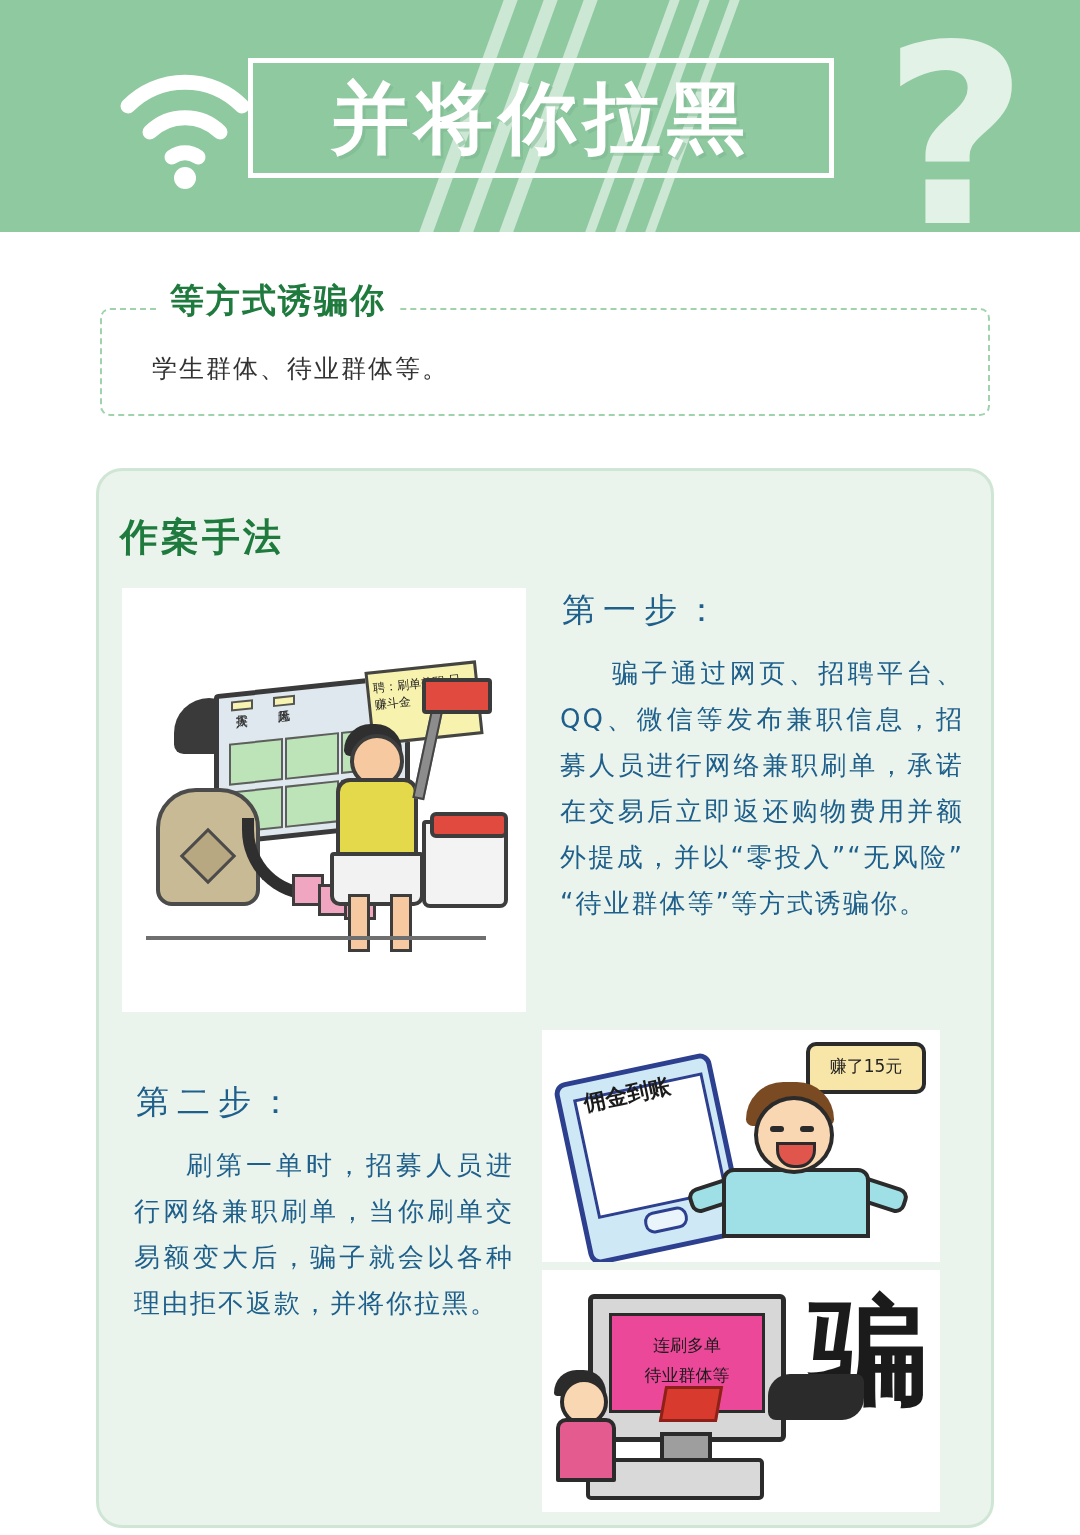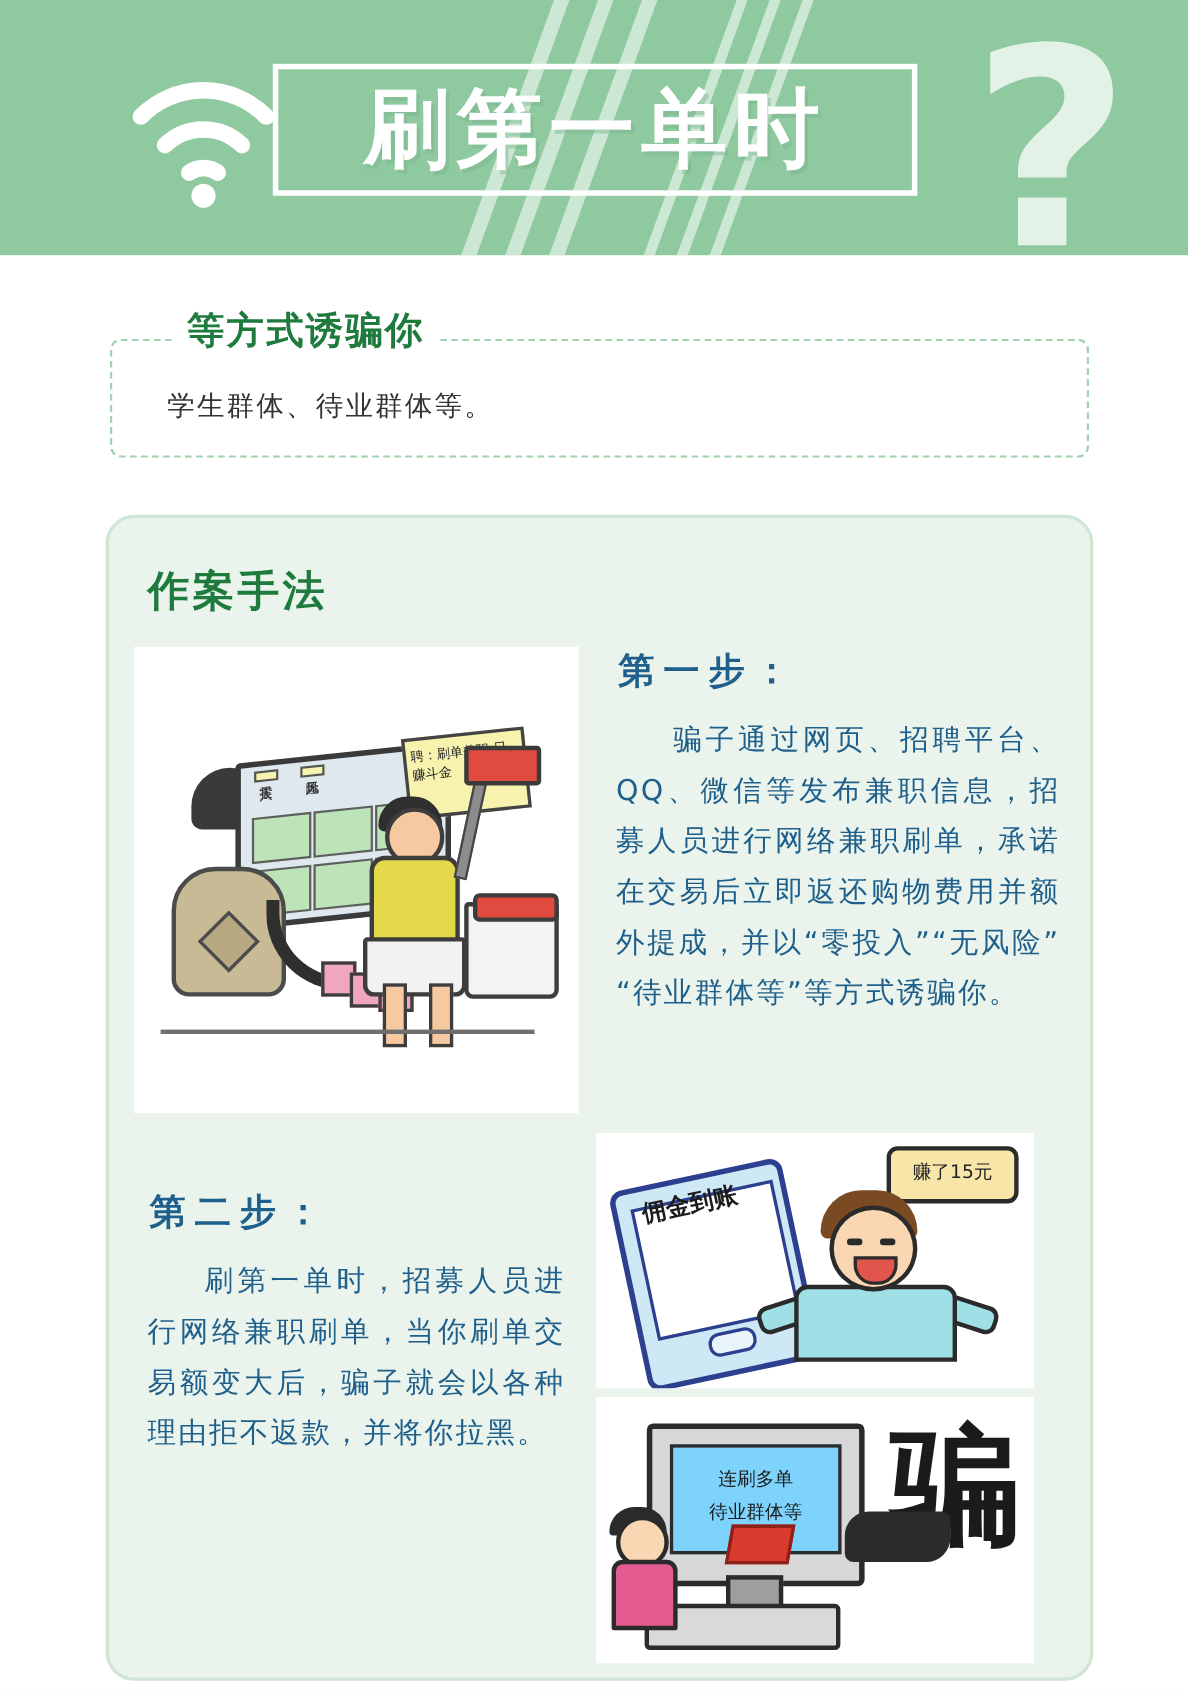--- a/index.html
+++ b/index.html
@@ -131,34 +131,34 @@
     top: 468px;
     width: 898px;
     height: 1060px;
     background: #eaf4ec;
     border: 3px solid #cfe6d5;
     border-radius: 26px;
     box-sizing: border-box;
   }
   .sec2-title {
     position: absolute;
-    left: 134px;
+    left: 120px;
     top: 512px;
     font-size: 38px;
     font-weight: bold;
     color: #1f7a3d;
     letter-spacing: 3px;
     font-family: "DejaVu Sans", sans-serif;
   }
 
   
   .step-label {
     position: absolute;
     font-size: 33px;
-    font-weight: bold;
+    font-weight: normal;
     color: #1f5f8b;
     letter-spacing: 8px;
     font-family: "DejaVu Sans", sans-serif;
   }
   #step1-label { left: 562px; top: 588px; }
   #step2-label { left: 136px; top: 1080px; }
 
   .step-text {
     position: absolute;
     font-size: 26px;
@@ -393,21 +393,21 @@
   
   .monitor {
     position: absolute; left: 46px; top: 24px;
     width: 188px; height: 138px;
     background: #d7d7d7; border: 5px solid #2b2b2b;
     border-radius: 6px;
   }
   .monitor-screen {
     position: absolute; left: 16px; top: 14px;
     width: 156px; height: 100px;
-    background: #7dd3fc; border: 3px solid #2b2b2b;
+    background: #ec4899; border: 3px solid #2b2b2b;
     font-size: 17px; line-height: 30px;
     color: #1b1b1b; text-align: center; padding-top: 14px;
     box-sizing: border-box;
     font-family: "DejaVu Sans", sans-serif;
   }
   .monitor-stand {
     position: absolute; left: 118px; top: 162px;
     width: 44px; height: 24px; background: #9e9e9e; border: 4px solid #2b2b2b;
   }
   .keyboard {
@@ -464,21 +464,21 @@
   <div class="q-mark">?</div>
 
   <svg class="wifi-icon" viewBox="0 0 130 130">
     <path d="M8,44 A80,80 0 0 1 122,44" fill="none" stroke="#ffffff" stroke-width="15" stroke-linecap="round"></path>
     <path d="M30,70 A50,50 0 0 1 100,70" fill="none" stroke="#ffffff" stroke-width="15" stroke-linecap="round"></path>
     <path d="M52,95 A22,22 0 0 1 78,95" fill="none" stroke="#ffffff" stroke-width="15" stroke-linecap="round"></path>
     <circle cx="65" cy="116" r="11" fill="#ffffff"></circle>
   </svg>
 
   <div class="title-box"></div>
-  <div class="title-text">刷第一单时</div>
+  <div class="title-text">并将你拉黑</div>
 </div>
 
 <div class="dashed-card"></div>
 <div class="sec1-title">等方式诱骗你</div>
 <div class="sec1-body">学生群体、待业群体等。</div>
 
 <div class="big-card"></div>
 <div class="sec2-title">作案手法</div>
 
 <div class="step-label" id="step1-label">第一步：</div>

